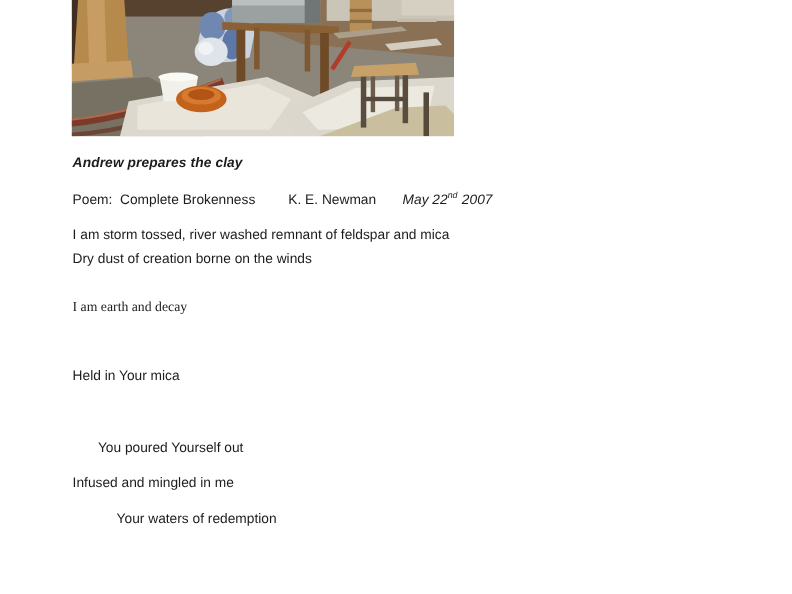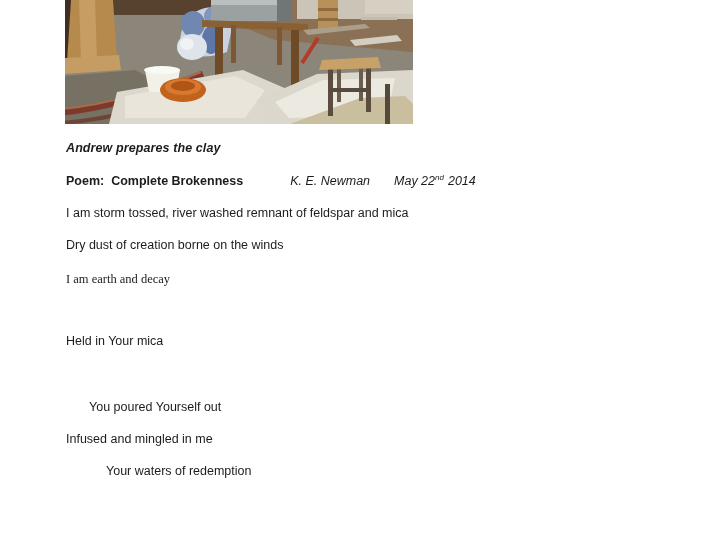--- a/index.html
+++ b/index.html
@@ -28,33 +28,33 @@
     font-size: 12.5px; line-height: 15px;
     font-weight: bold; font-style: italic;
     letter-spacing: 0.1px;
   }
   .title-line {
     position: absolute;
     left: 66px; top: 174px;
     font-size: 12.5px; line-height: 15px;
     white-space: nowrap;
   }
-  .title-line .poem-label { font-weight: bold; white-space: pre; }
-  .title-line .author { font-style: italic; margin-left: 47px; }
+  .title-line .poem-label { font-weight: normal; white-space: pre; }
+  .title-line .author { margin-left: 30px; }
   .title-line .date  { font-style: italic; margin-left: 24px; }
   .title-line .date sup { font-size: 8px; line-height: 0; margin-top: 20px; }
   .title-line .date .year { margin-left: 4px; }
   .poem-line {
     position: absolute;
     left: 66px;
     font-size: 12.5px; line-height: 15px;
     white-space: nowrap;
   }
   .pl-0 { top: 206px; text-align: right; }
-  .pl-1 { top: 238px; }
+  .pl-1 { top: 228px; }
   .pl-2 { top: 272px; font-family: Liberation Serif, serif; }
   .pl-3 { top: 302px; }
   .pl-4 { top: 334px; }
   .pl-5 { top: 400px; margin-left: 23px; }
   .pl-6 { top: 432px; }
   .pl-7 { top: 464px; margin-left: 40px; }
 </style>
 </head>
 <body>
 
@@ -141,21 +141,21 @@
         <rect x="296" y="17" width="36" height="3" fill="#c2bcae"></rect>
 
         <rect x="320" y="84" width="5" height="40" fill="#55483b"></rect>
       </g>
     </svg>
   </div>
 
   <div class="caption">Andrew prepares the clay</div>
 
   <div class="title-line">
-    <span class="poem-label">Poem:  Complete Brokenness</span><span class="author">K. E. Newman</span><span class="date"><span>May 22</span><sup>nd</sup><span class="year">2014</span></span>
+    <span class="poem-label">Poem:  Complete Brokenness</span><span class="author">K. E. Newman</span><span class="date"><span>May 22</span><sup>nd</sup><span class="year">2007</span></span>
   </div>
 
   <div class="poem-line pl-0">I am storm tossed, river washed remnant of feldspar and mica</div>
   <div class="poem-line pl-1">Dry dust of creation borne on the winds</div>
   <div class="poem-line pl-2">I am earth and decay</div>
   <div class="poem-line pl-4">Held in Your mica</div>
   <div class="poem-line pl-5">You poured Yourself out</div>
   <div class="poem-line pl-6">Infused and mingled in me</div>
   <div class="poem-line pl-7">Your waters of redemption</div>
 

